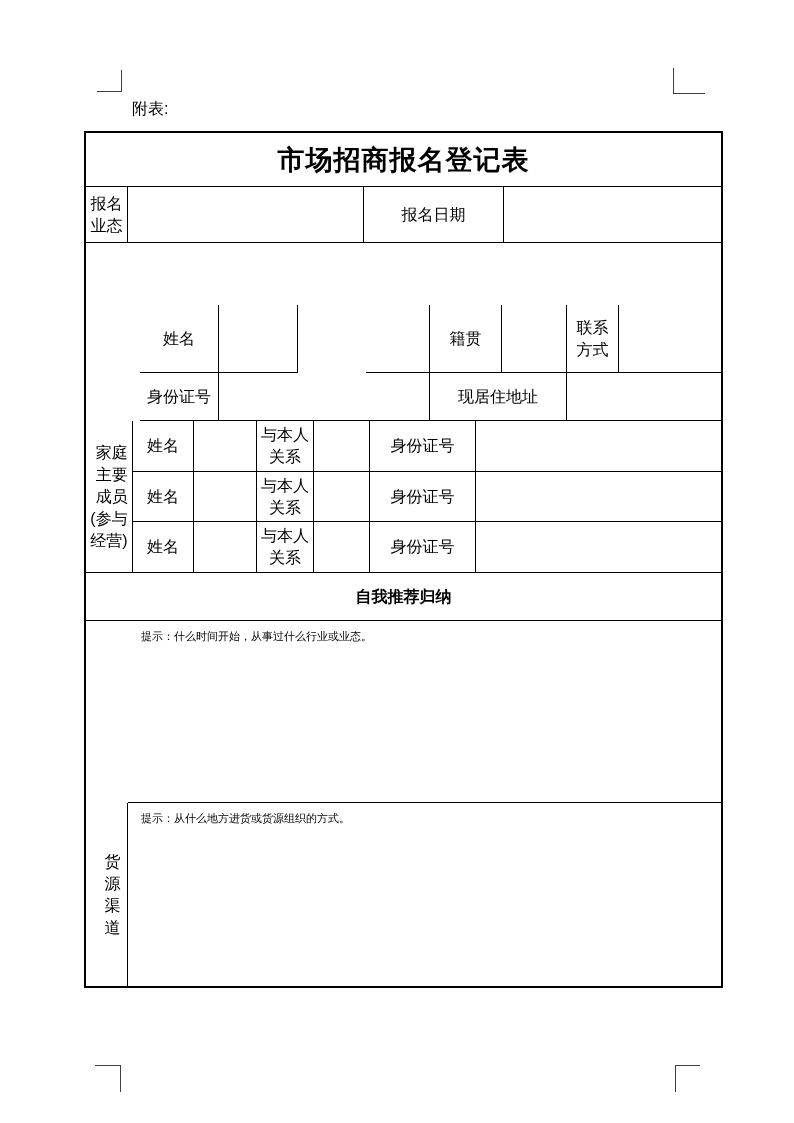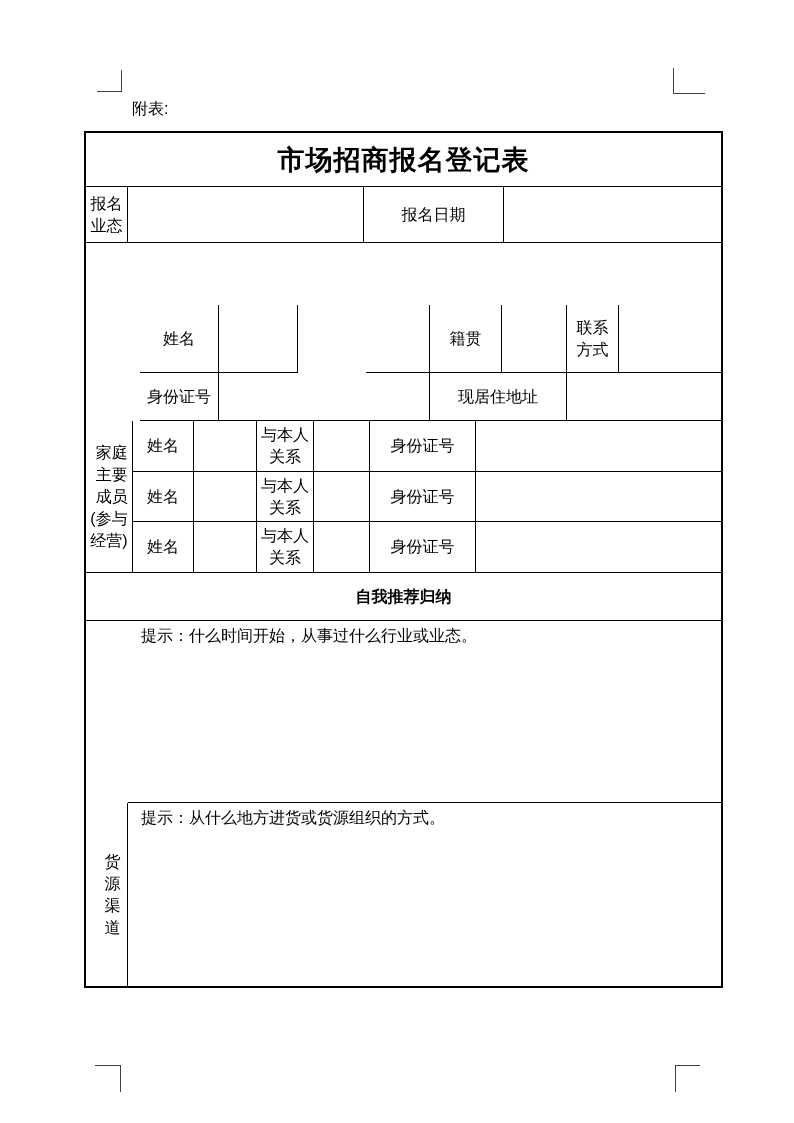--- a/index.html
+++ b/index.html
@@ -49,21 +49,21 @@
   }
   .no-r { border-right: none; }
   .no-b { border-bottom: none; }
   .title-cell { font-weight: bold; font-size: 27px; letter-spacing: 1px; }
   .section-cell { font-weight: bold; font-size: 16px; }
   .hint-cell {
     align-items: flex-start;
     justify-content: flex-start;
     text-align: left;
     padding: 5px 10px 0 13px;
-    font-size: 16px;
+    font-size: 11px;
     line-height: 20px;
   }
 </style>
 </head>
 <body>
 
 <div class="page">
 
   <div class="mark mark-tl"></div>
   <div class="mark mark-tr"></div>

